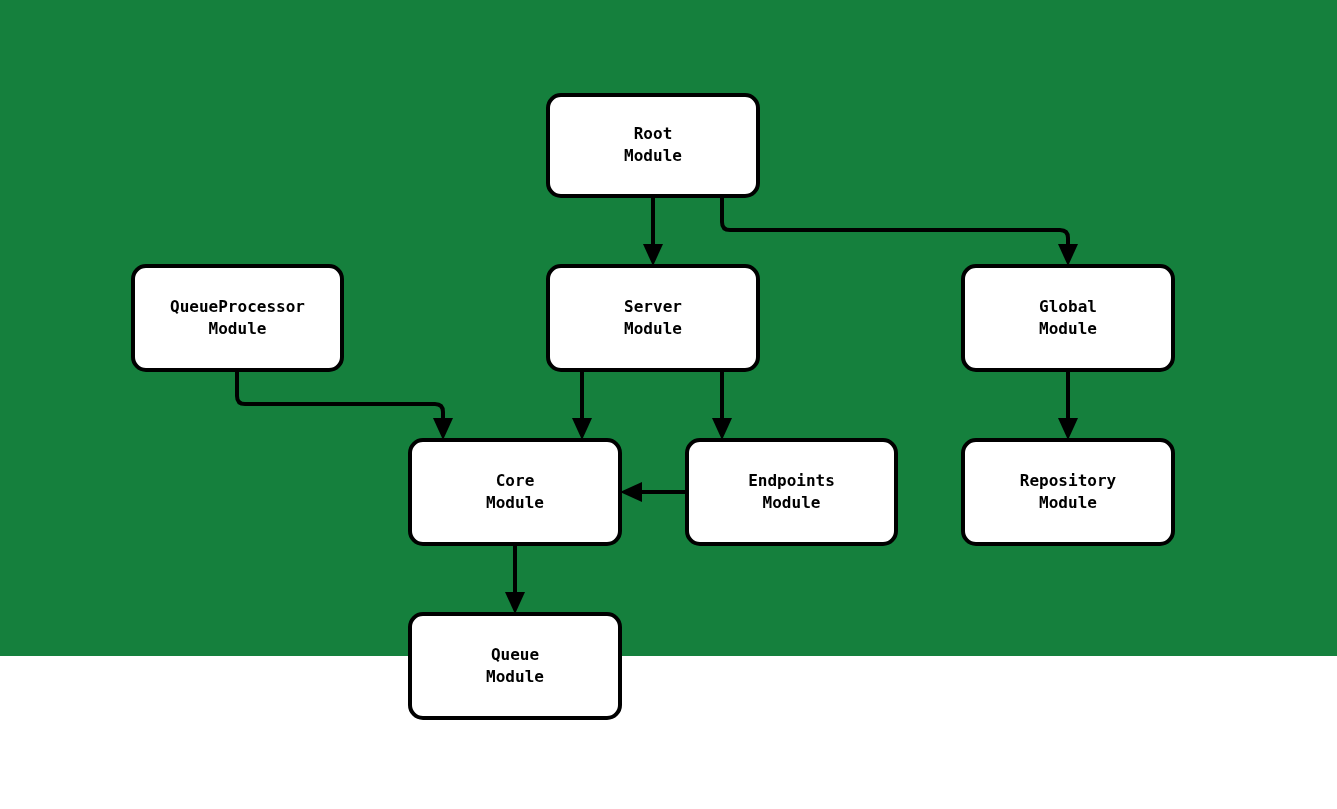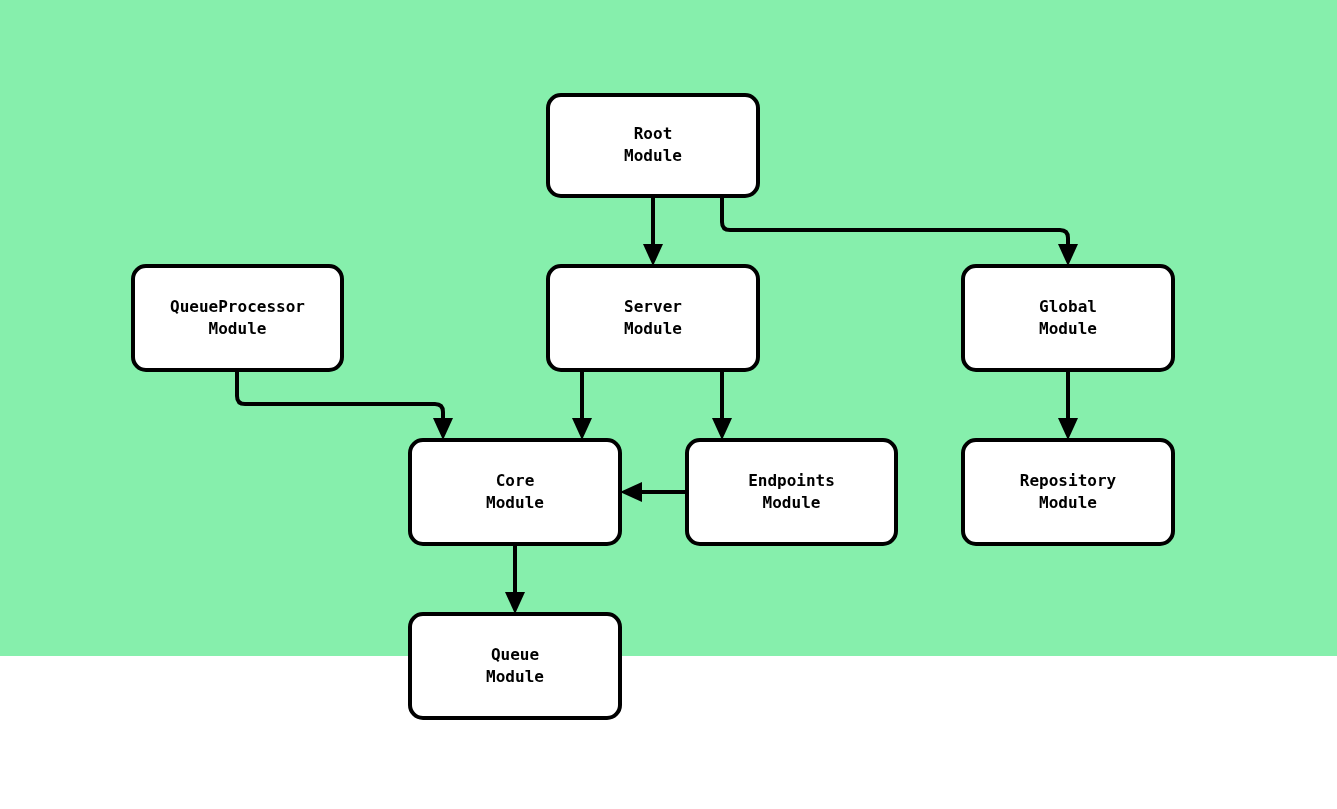--- a/index.html
+++ b/index.html
@@ -11,21 +11,21 @@
   body {
     width: 1337px;
     height: 809px;
     font-family: "DejaVu Sans Mono", "Liberation Mono", monospace;
     overflow: hidden;
   }
   #diagram-canvas {
     position: relative;
     width: 1337px;
     height: 656px;
-    background: #86efac;
+    background: #15803d;
   }
   #diagram-svg {
     position: absolute;
     top: 0;
     left: 0;
     width: 1337px;
     height: 809px;
     display: block;
   }
   .node-box {

